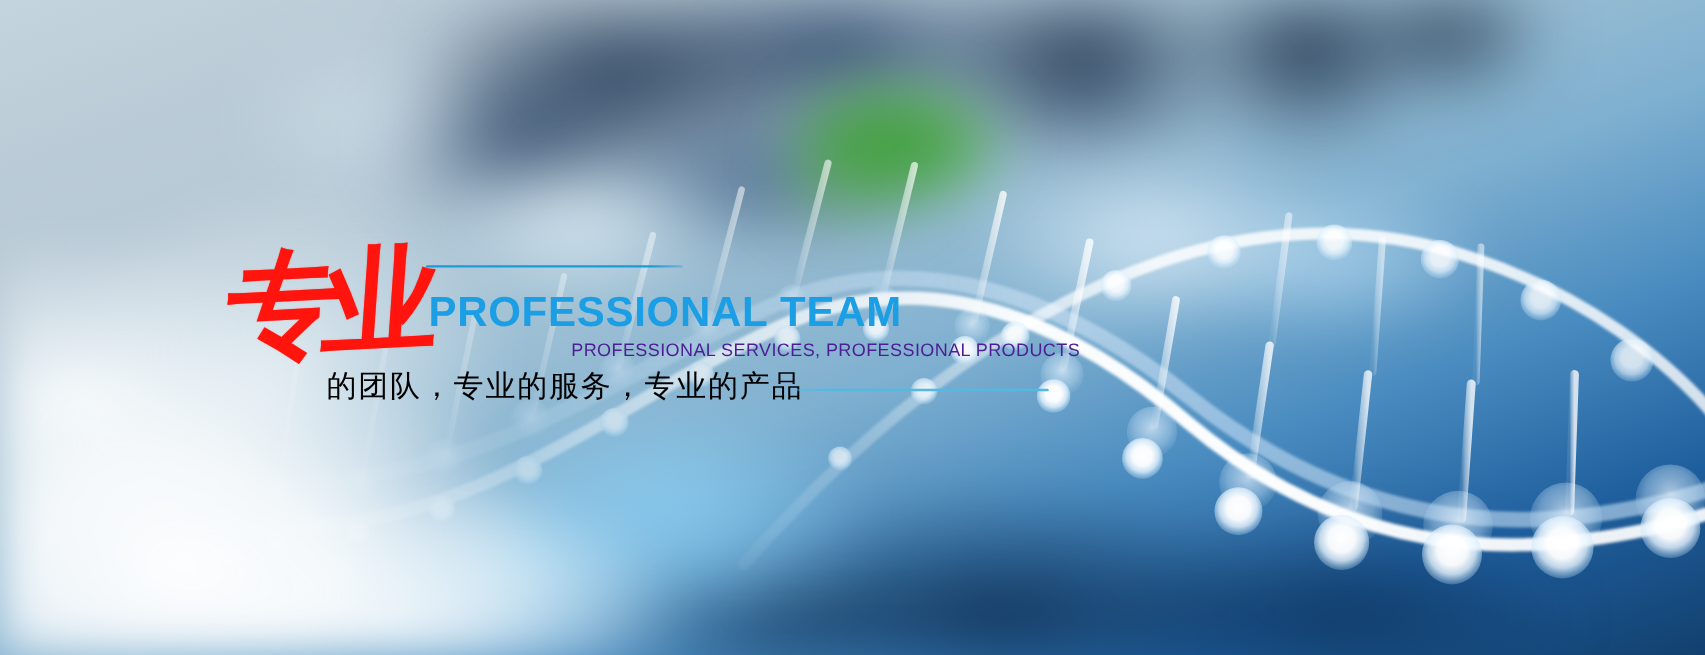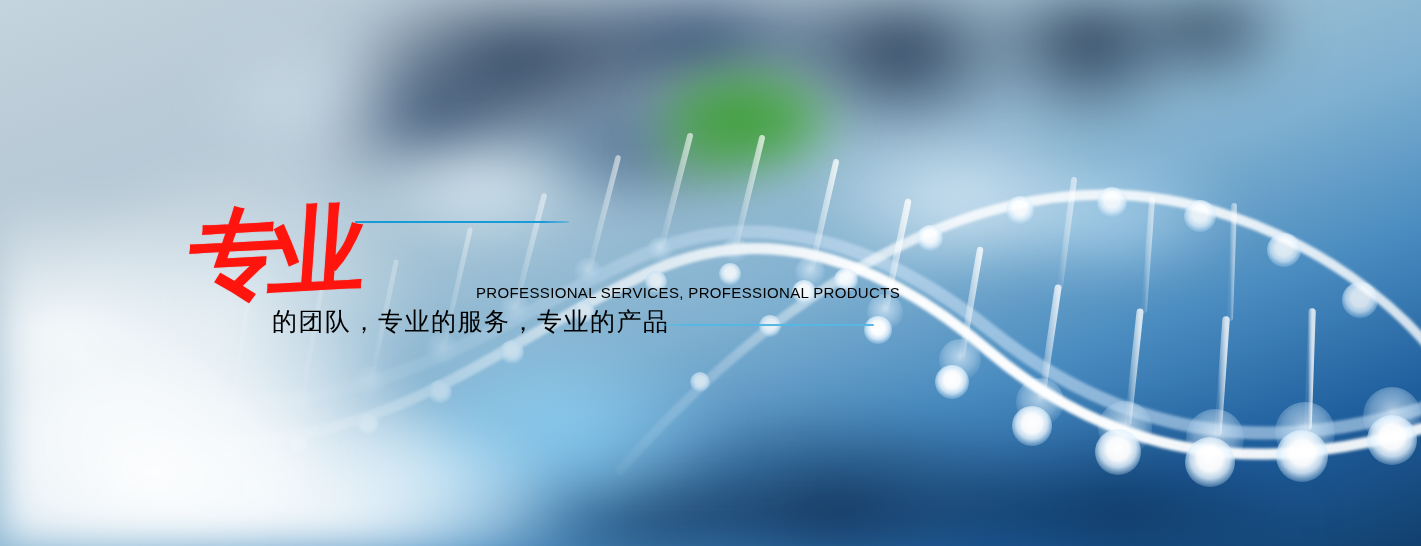--- a/index.html
+++ b/index.html
@@ -144,21 +144,21 @@
     white-space:nowrap;
     line-height:1;
   }
 
   #subline {
     position:absolute;
     left:476px; top:285px;
     font-size:15px;
     font-weight:400;
     letter-spacing:.35px;
-    color:#000000;
+    color:#4c1d95;
     white-space:nowrap;
     line-height:1;
   }
 
   #chinese {
     position:absolute;
     left:272px; top:307px;
     font-size:25px;
     font-weight:400;
     letter-spacing:1.5px;
@@ -332,20 +332,21 @@
   </svg>
 
   <div class="bg-layer bg-glow-left"></div>
 
   <div id="text-block">
 
     <div class="rule" id="rule-top"></div>
 
     <div id="calligraphy">专业</div>
 
+    <div id="headline">PROFESSIONAL TEAM</div>
 
     <div id="subline">PROFESSIONAL SERVICES, PROFESSIONAL PRODUCTS</div>
 
     <div id="chinese">的团队，专业的服务，专业的产品</div>
 
     <div class="rule" id="rule-bottom"></div>
 
   </div>
 
 </div>

